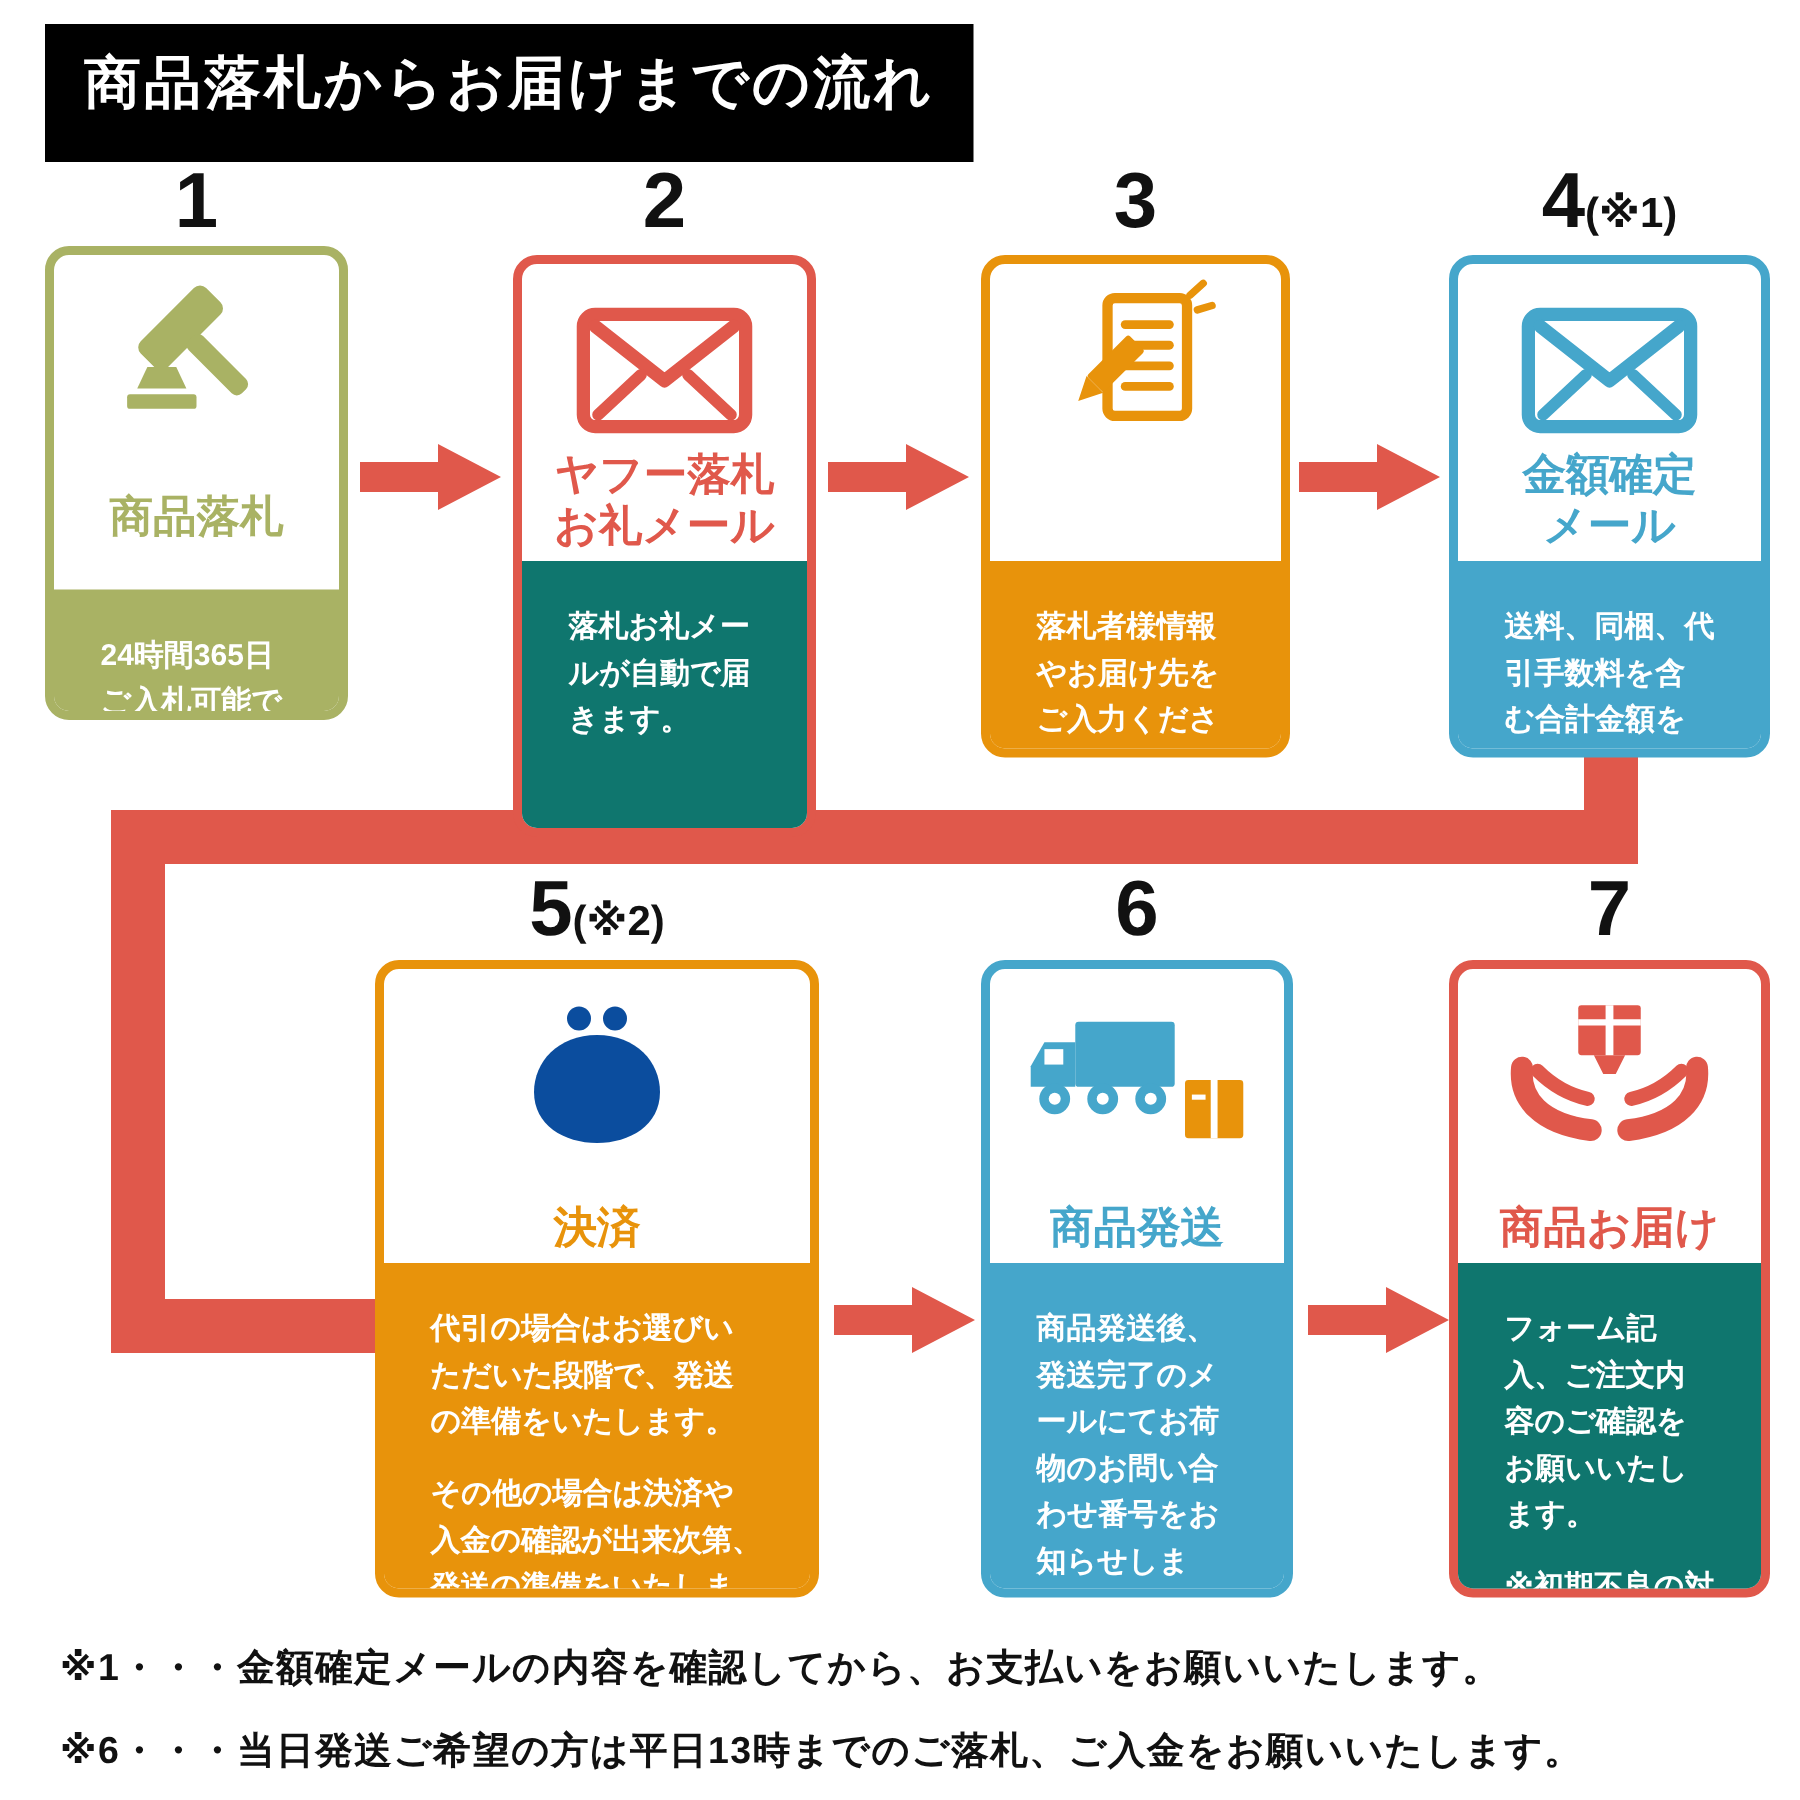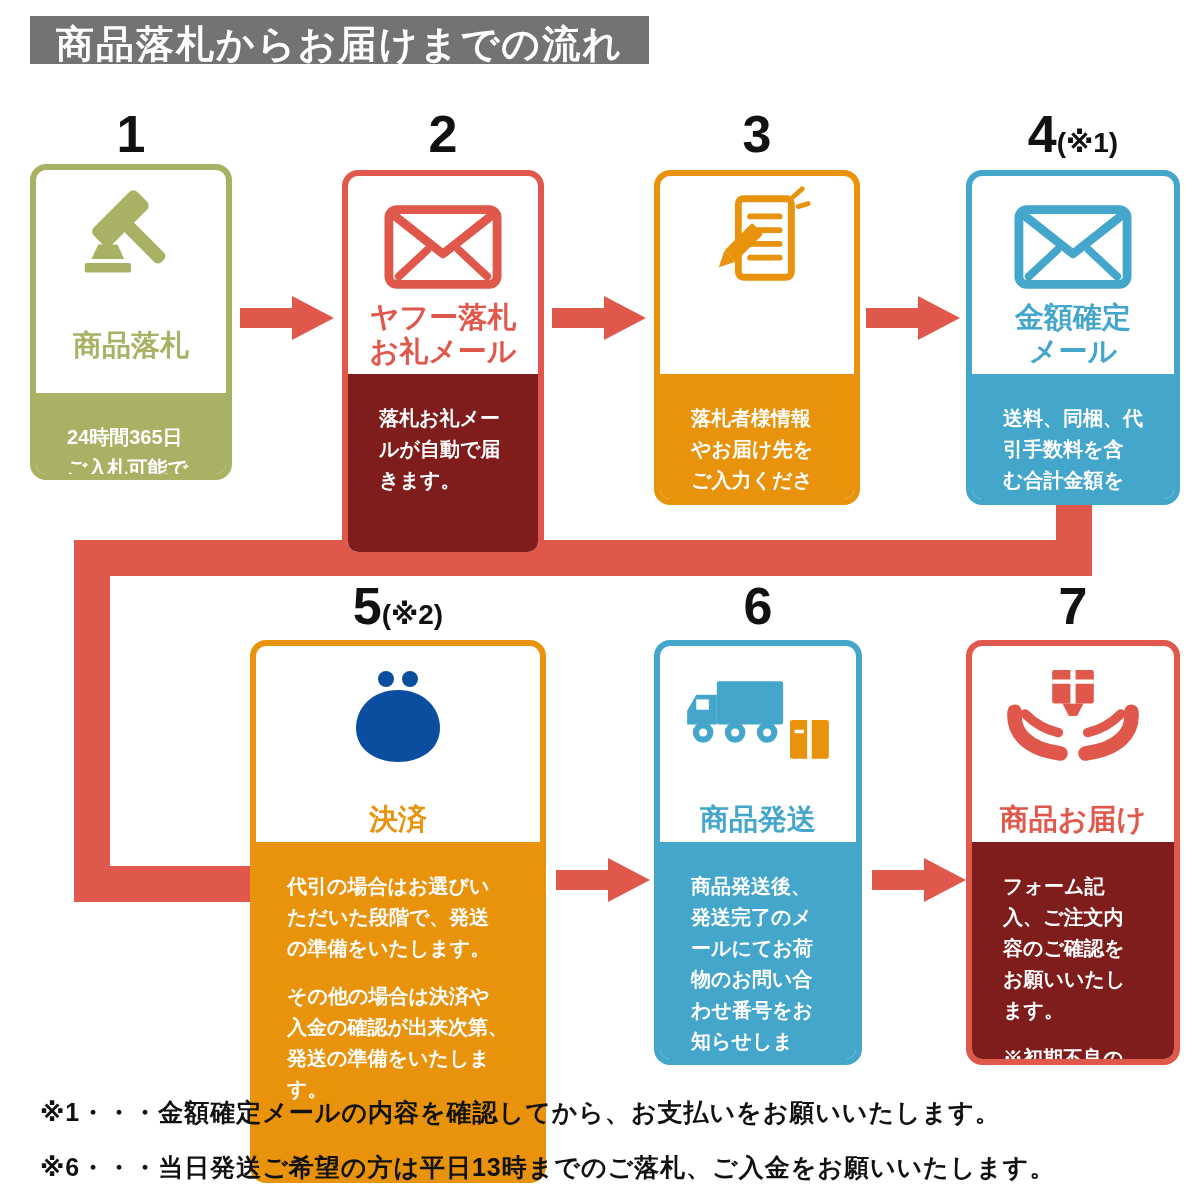--- a/index.html
+++ b/index.html
@@ -1,23 +1,23 @@
 <!DOCTYPE html>
 <html><head>
 <meta charset="utf-8">
 <style>
   html,body{margin:0;padding:0;background:#fff;}
   .stage{
     position:relative;width:1200px;height:1200px;background:#ffffff;
     font-family:"Liberation Sans","DejaVu Sans",sans-serif;overflow:hidden;
   }
   .banner{
-    position:absolute;left:30px;top:16px;height:48px;line-height:56px;
-    background:#737373;color:#fff;font-size:38px;font-weight:bold;
-    padding:0 26px;letter-spacing:2px;
+    position:absolute;left:30px;top:16px;height:68px;line-height:56px;
+    background:#000000;color:#fff;font-size:38px;font-weight:bold;
+    padding:12px 26px;letter-spacing:2px;
   }
   .step-number{
     position:absolute;text-align:center;font-size:52px;font-weight:bold;color:#111;
     height:60px;line-height:60px;white-space:nowrap;
   }
   .step-number .sfx{font-size:28px;font-weight:bold;}
   .card{
     position:absolute;background:#fff;border:6px solid #000;border-radius:16px;
     overflow:hidden;display:flex;flex-direction:column;box-sizing:border-box;
   }
@@ -31,21 +31,21 @@
   .card-desc{
     flex:1 1 auto;color:#fff;font-weight:bold;font-size:20px;line-height:1.55;
     padding:12px 14px;text-align:left;
   }
   .card-desc p{margin:17px;}
   .card-desc p.hang{padding-left:1em;text-indent:-1em;}
   
   .olive{border-color:#a9b264;}
   .olive .card-title{color:#a9b264;} .olive .card-desc{background:#a9b264;} .olive .icon{color:#a9b264;}
   .red{border-color:#e0584b;}
-  .red .card-title{color:#e0584b;} .red .card-desc{background:#7f1d1d;font-family:Liberation Serif, serif;} .red .icon{color:#e0584b;}
+  .red .card-title{color:#e0584b;} .red .card-desc{background:#0f766e;} .red .icon{color:#e0584b;}
   .orange{border-color:#e8930b;}
   .orange .card-title{color:#e8930b;} .orange .card-desc{background:#e8930b;} .orange .icon{color:#e8930b;}
   .blue{border-color:#45a6cb;}
   .blue .card-title{color:#45a6cb;} .blue .card-desc{background:#45a6cb;} .blue .icon{color:#45a6cb;}
   .icon-navy{color:#0b4d9e !important;}
   .arrow{position:absolute;width:94px;height:44px;}
   .arrow svg{display:block;width:100%;height:100%;}
   .conn{position:absolute;background:#e0584b;}
   .notes{position:absolute;left:40px;top:1096px;color:#111;}
   .note{font-size:25px;font-weight:bold;letter-spacing:1px;margin:0 0 22px 0;line-height:1.3;}
@@ -186,21 +186,21 @@
   <div class="step-number" style="left:250px;top:576px;width:296px;">
     <span>5</span><span class="sfx">(※2)</span>
   </div>
   <div class="step-number" style="left:654px;top:576px;width:208px;">
     <span>6</span>
   </div>
   <div class="step-number" style="left:966px;top:576px;width:214px;">
     <span>7</span>
   </div>
 
-  <div class="card row2 orange" style="left:250px;top:640px;width:296px;height:543px;">
+  <div class="card row2 orange" style="left:250px;top:640px;width:296px;height:425px;">
     <div class="card-top">
       <span class="icon icon-navy">
         <svg width="112" height="100" viewBox="0 0 112 100" style="margin-top:20px;">
           <g fill="currentColor">
             <circle cx="44" cy="13" r="8"></circle>
             <circle cx="68" cy="13" r="8"></circle>
             <path d="M56 24 C 30 24 14 42 14 62 C 14 84 34 96 56 96 C 78 96 98 84 98 62 C 98 42 82 24 56 24 Z"></path>
           </g>
         </svg>
       </span>

